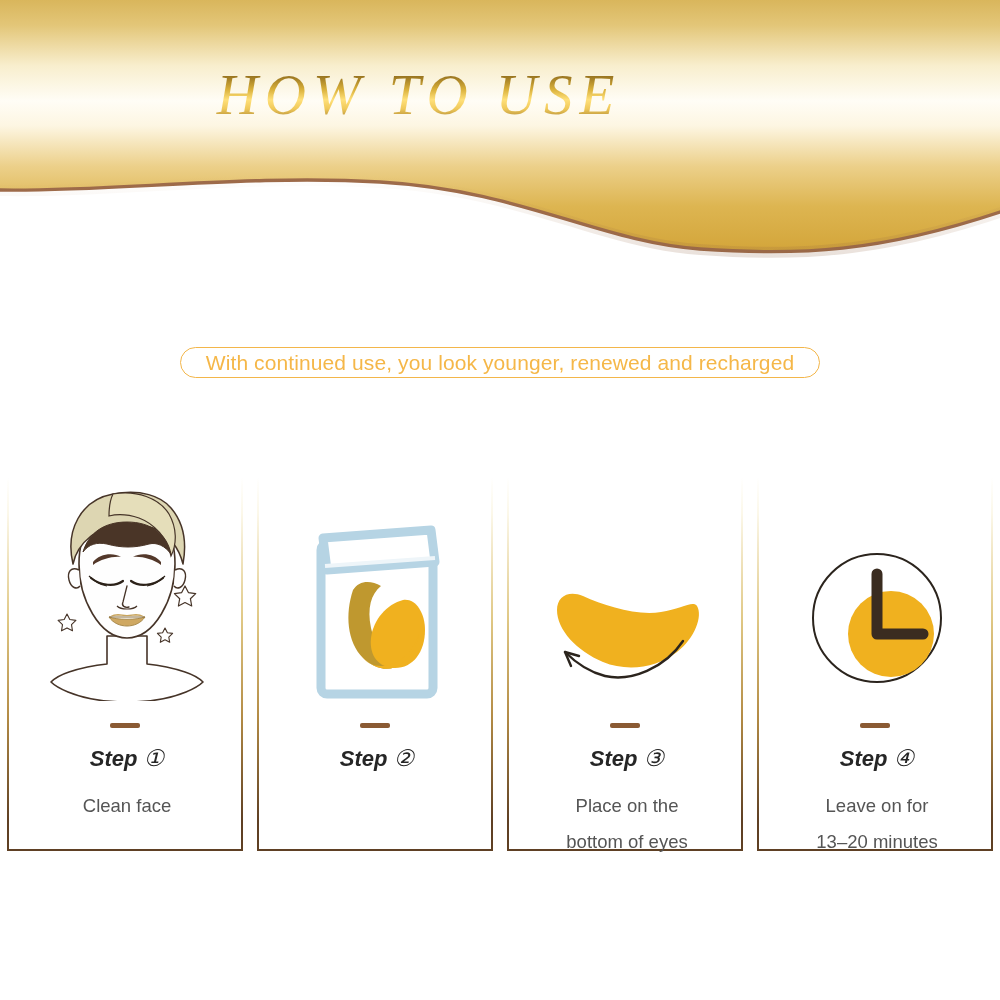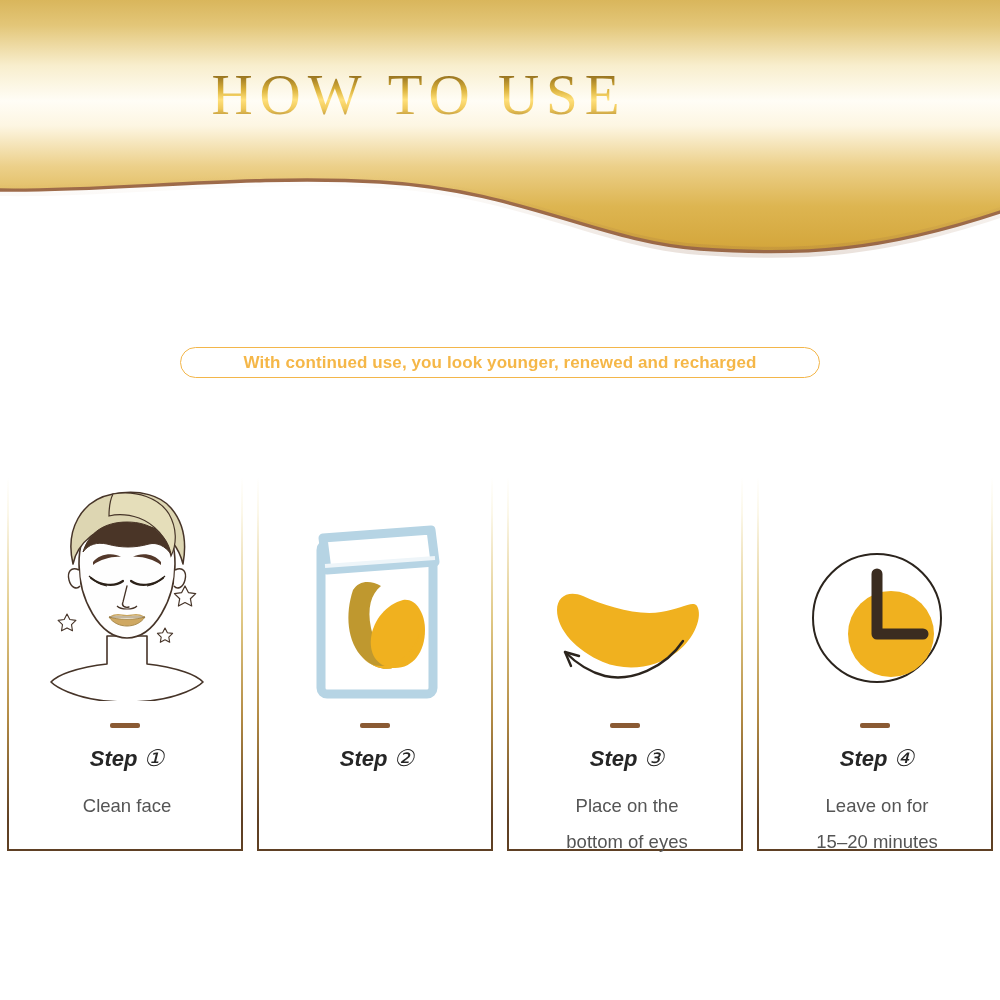--- a/index.html
+++ b/index.html
@@ -24,36 +24,36 @@
     font-family:"Liberation Serif", serif;
     font-size:57px;
     letter-spacing:7px;
     font-weight:400;
     background:linear-gradient(180deg,#6a4a13 0%,#8d6a1c 18%,#d9b03a 42%,#ffe07a 58%,#f0c95a 72%,#7a5516 100%);
     -webkit-background-clip:text;
     background-clip:text;
     color:transparent;
     -webkit-text-fill-color:transparent;
     text-shadow:none;
+    font-style:italic;
   }
   
   .tagline{
     position:absolute;left:180px;top:347px;
     width:640px;height:31px;
     border:1.4px solid #f3b64a;
     border-radius:17px;
     display:flex;align-items:center;justify-content:center;
     box-sizing:border-box;
   }
   .tagline-text{
     color:#f5b748;
-    font-size:17px;
+    font-size:21px;
     letter-spacing:.1px;
     white-space:nowrap;
-    font-weight:bold;
   }
   
   .cards{
     position:absolute;left:0;top:478px;width:1000px;height:375px;
   }
   .card{
     position:absolute;top:0;width:236px;height:373px;
     box-sizing:border-box;
     border-left:2px solid transparent;
     border-right:2px solid transparent;
@@ -228,17 +228,17 @@
       <circle cx="132" cy="148" r="43" fill="#f0b11f"></circle>
       <path d="M118,88 L118,148 L164,148" fill="none" stroke="#3a2c20" stroke-width="11" stroke-linecap="round" stroke-linejoin="round"></path>
     </svg>
     <div class="card-dash"></div>
     <div class="step-label">
       <span>Step</span>
       <span class="step-num">④</span>
     </div>
     <div class="step-desc">
       <span>Leave on for</span>
-      <span>15–20 minutes</span>
+      <span>13–20 minutes</span>
     </div>
   </div>
 
 </div>
 
 </body></html>

